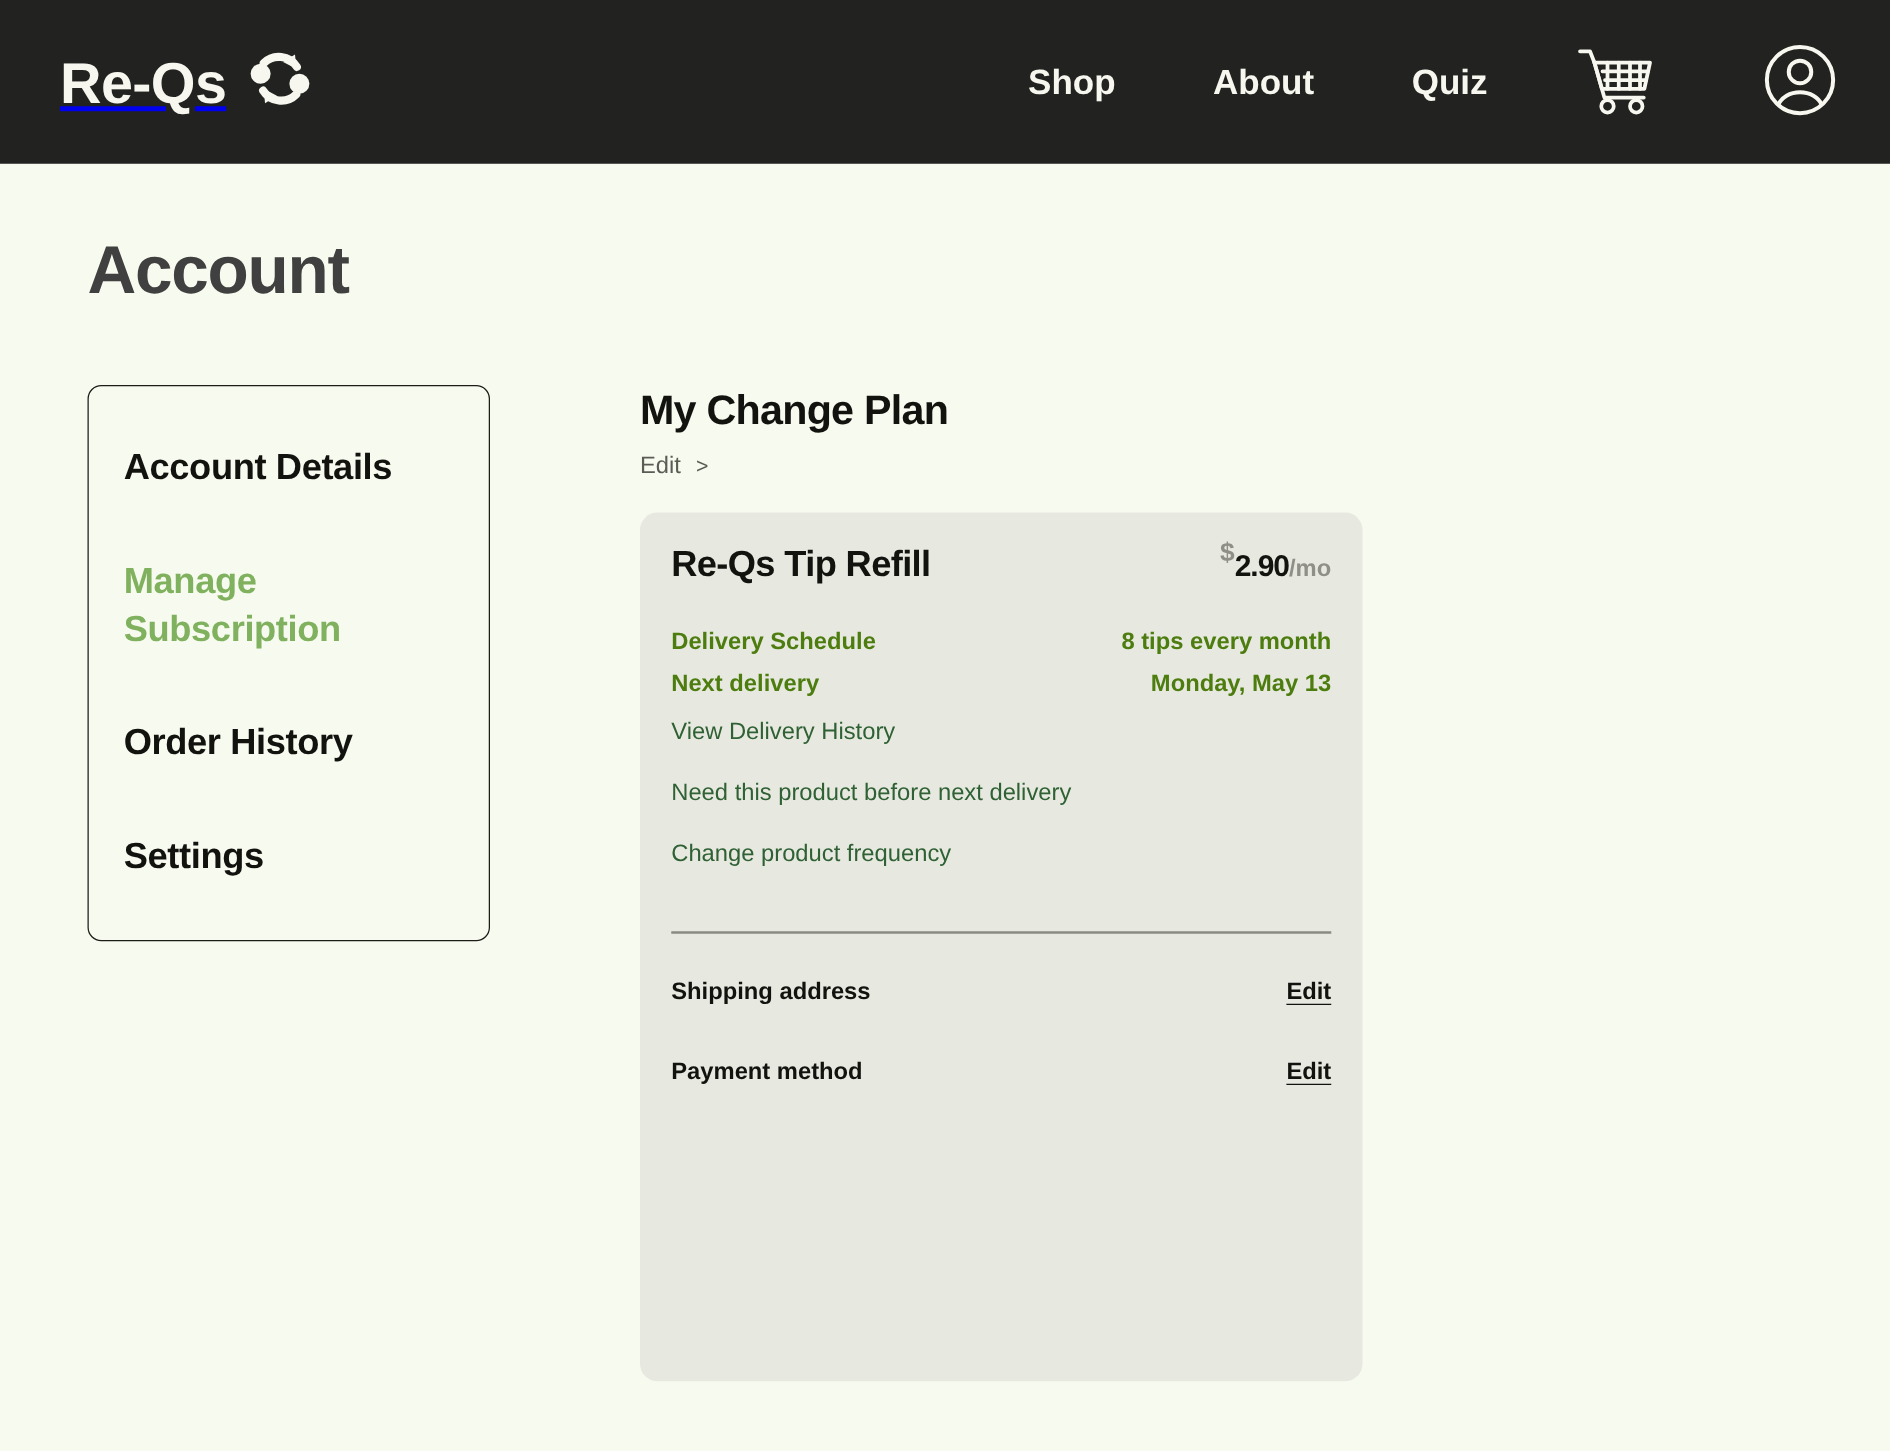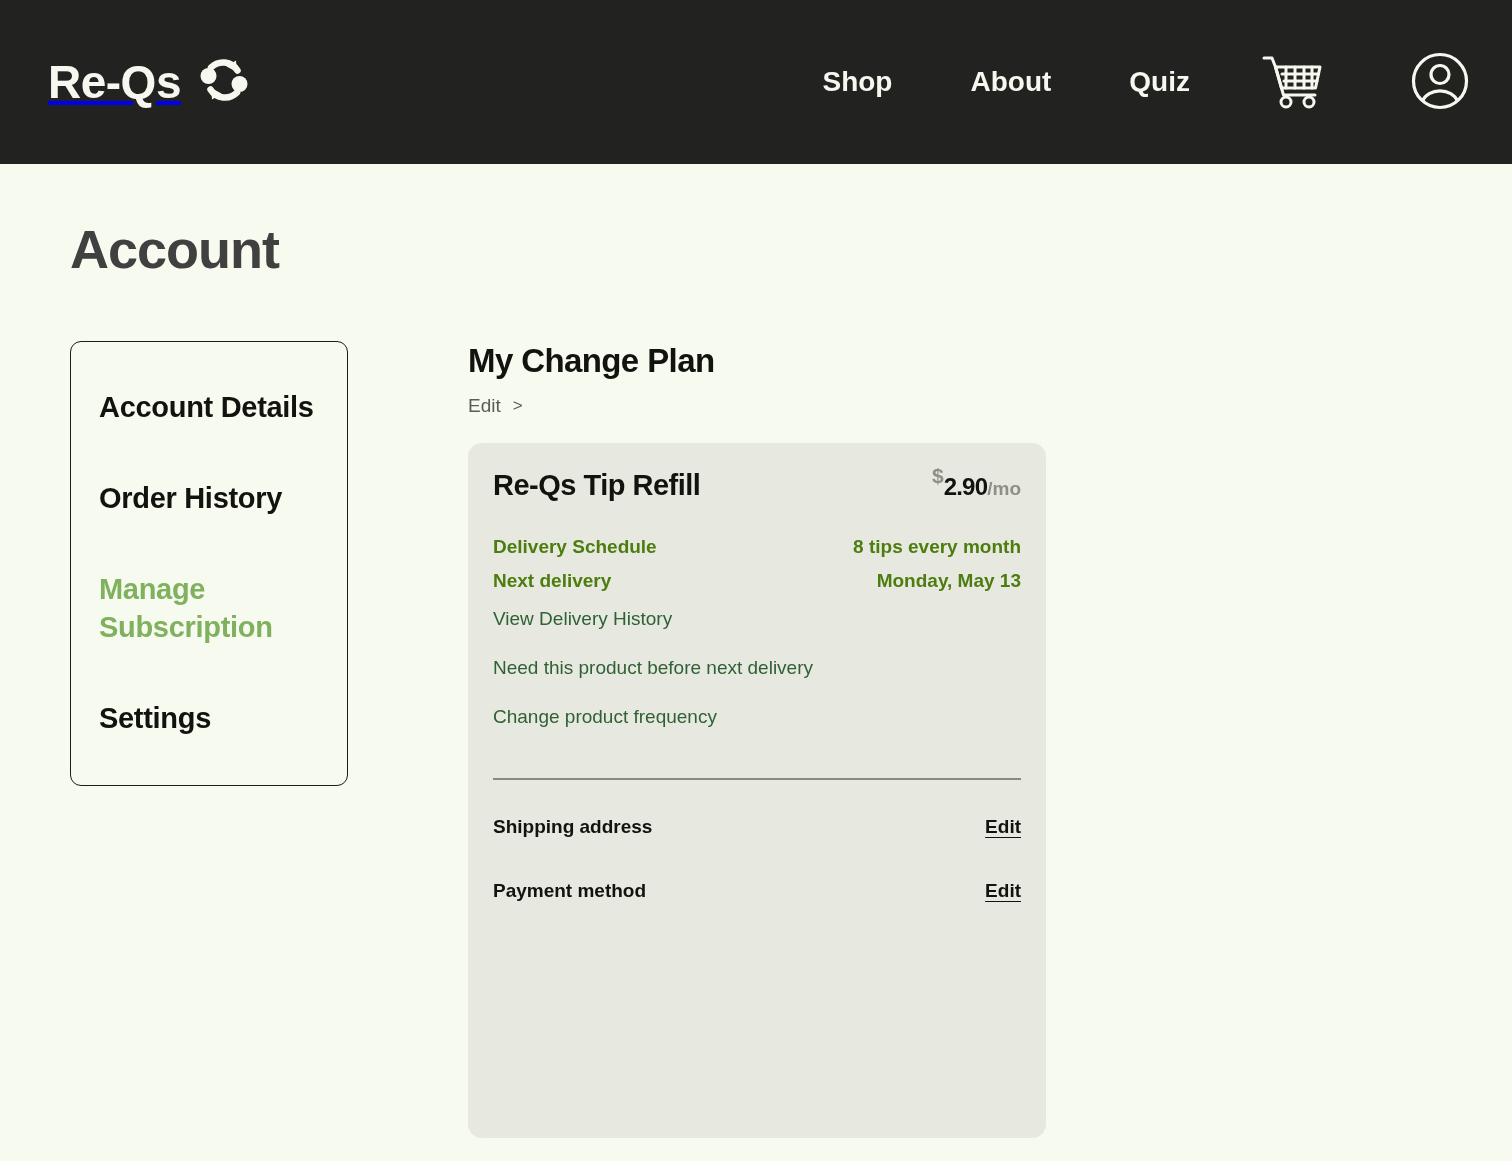--- a/index.html
+++ b/index.html
@@ -7,21 +7,21 @@
   html, body {
     width: 1512px;
     height: 1161px;
     background: #f7faee;
     font-family: "Liberation Sans", sans-serif;
     -webkit-font-smoothing: antialiased;
   }
 
   
   .navbar {
-    height: 164px;
+    height: 131px;
     background: #222220;
     display: flex;
     align-items: center;
     padding: 0 42px 0 48px;
     position: relative;
   }
 
   .brand {
     display: flex;
     align-items: center;
@@ -83,21 +83,21 @@
 
   .content {
     display: flex;
     align-items: flex-start;
     margin-top: 62px;
     padding-left: 70px;
   }
 
   
   .sidebar {
-    width: 278px;
+    width: 322px;
     border: 1.6px solid #1c1c18;
     border-radius: 11px;
     padding: 34px 0 36px 0;
     flex: 0 0 auto;
   }
 
   .sidebar-item {
     display: block;
     font-size: 29px;
     font-weight: 700;
@@ -292,22 +292,22 @@
 </div>
 
 <div class="page">
 
   <h1 class="page-title">Account</h1>
 
   <div class="content">
 
     <nav class="sidebar">
       <a class="sidebar-item" href="#">Account Details</a>
+      <a class="sidebar-item active" href="#">Manage Subscription</a>
       <a class="sidebar-item" href="#">Order History</a>
-      <a class="sidebar-item active" href="#">Manage Subscription</a>
       <a class="sidebar-item" href="#">Settings</a>
     </nav>
 
     <main class="main">
 
       <h2 class="section-title">My Change Plan</h2>
 
       <a class="edit-row" href="#">
         <span class="edit-label">Edit</span>
         <span class="edit-chevron">&gt;</span>

